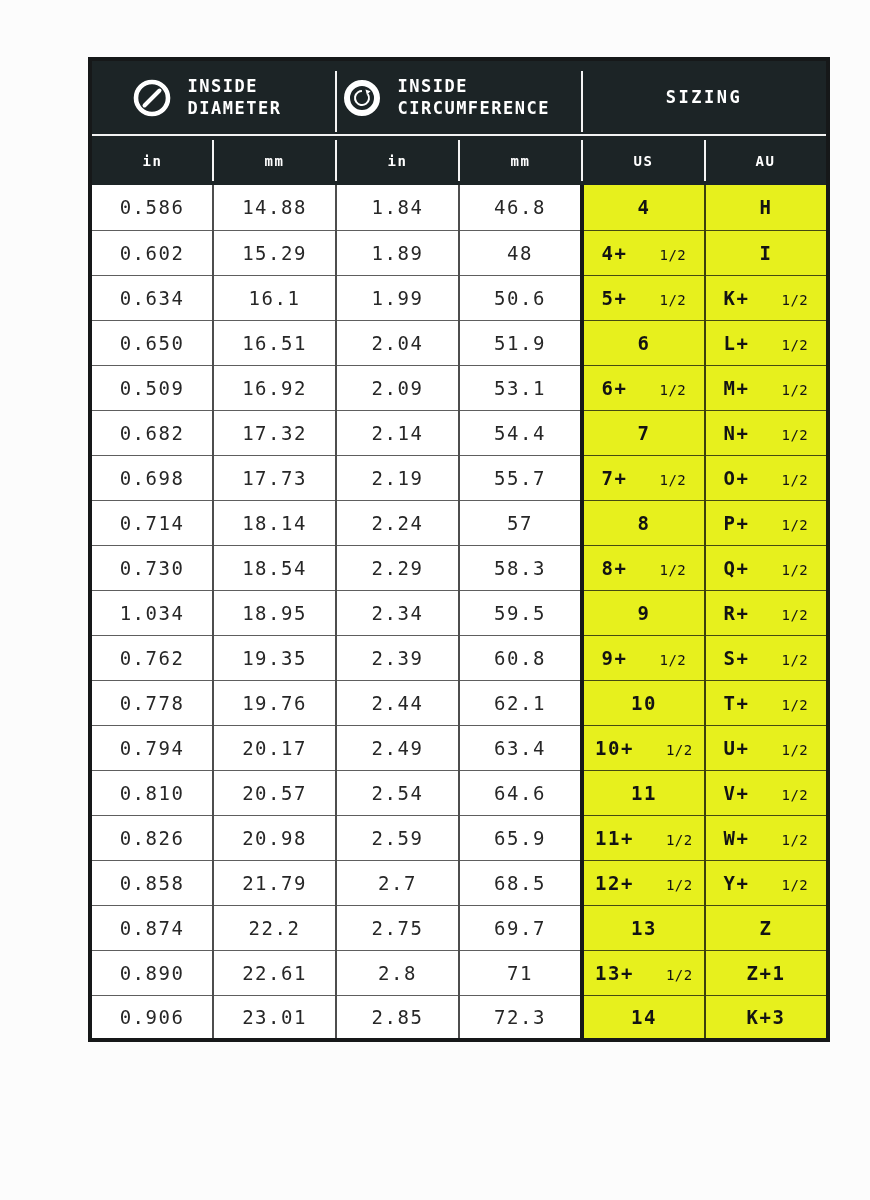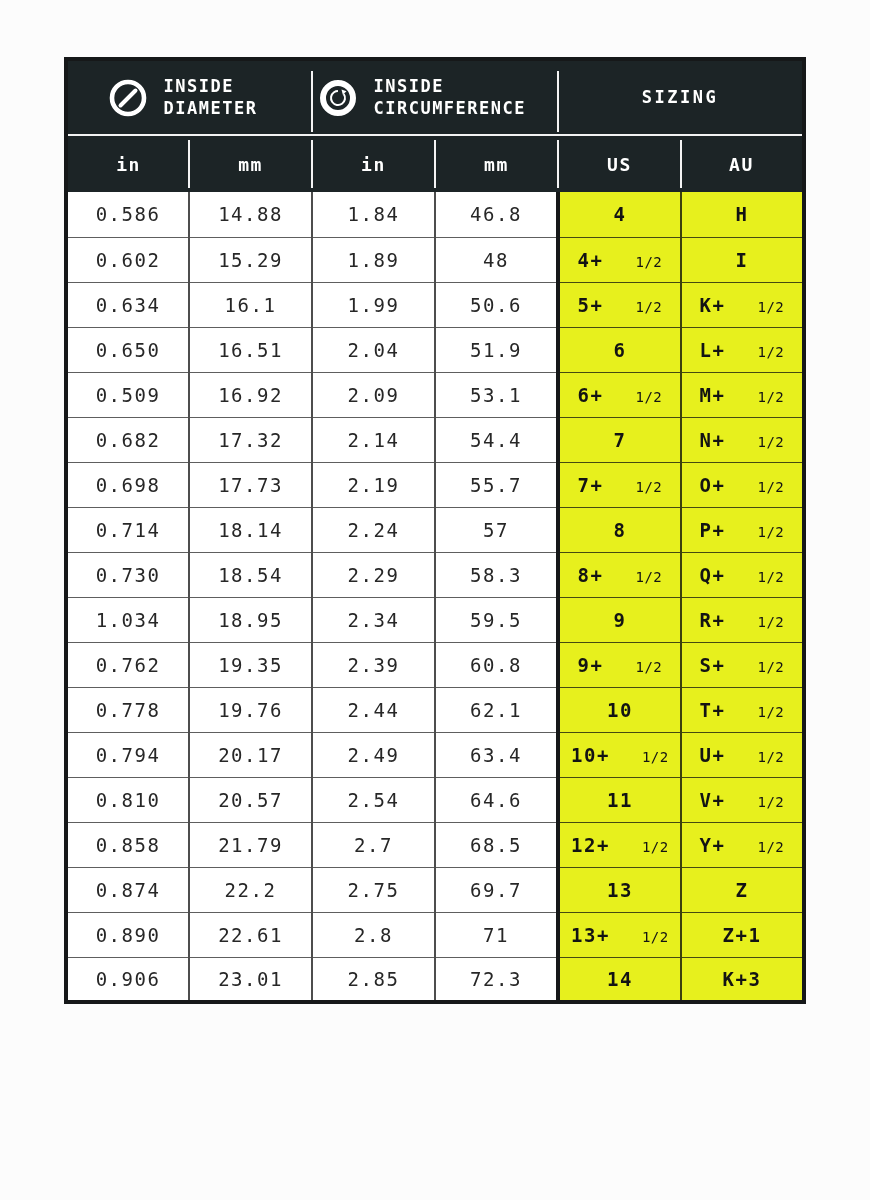--- a/index.html
+++ b/index.html
@@ -11,21 +11,21 @@
     --page-bg: #fcfcfc;
   }
   * { box-sizing: border-box; }
   html, body {
     margin: 0; padding: 0;
     width: 870px; height: 1200px;
     background: var(--page-bg);
     font-family: "DejaVu Sans Mono", "Liberation Mono", monospace;
     overflow: hidden;
   }
-  .page { padding: 57px 0 0 64px; }
+  .page { padding: 57px 0 0 88px; }
 
   table.sizechart {
     border-collapse: collapse;
     table-layout: fixed;
     width: 742px;
     border: 4px solid var(--border-dark);
   }
 
   
   thead th {
@@ -57,22 +57,22 @@
   }
   .hlabel.w-diameter { width: 108px; }
   .hlabel.w-circumference { width: 178px; }
   .hlabel.sizing-label {
     text-align: center;
     width: auto;
     letter-spacing: 2.5px;
   }
 
   tr.units-row th {
-    height: 57px;
-    font-size: 18px;
+    height: 50px;
+    font-size: 14px;
     letter-spacing: 1.5px;
     border-top: 2px solid #f2f2f2;
   }
   tr.units-row th + th::before {
     content: "";
     position: absolute;
     left: -1px; top: 4px; bottom: 4px;
     width: 2px;
     background: #f4f4f4;
   }
@@ -265,20 +265,28 @@
         </tr>
         <tr>
           <td class="c0">0.810</td>
           <td class="c1">20.57</td>
           <td class="c2">2.54</td>
           <td class="c3">64.6</td>
           <td class="c4">11</td>
           <td class="c5"><span class="main">V+</span><span class="frac">1/2</span></td>
         </tr>
         <tr>
+          <td class="c0">0.826</td>
+          <td class="c1">20.98</td>
+          <td class="c2">2.59</td>
+          <td class="c3">65.9</td>
+          <td class="c4"><span class="main">11+</span><span class="frac">1/2</span></td>
+          <td class="c5"><span class="main">W+</span><span class="frac">1/2</span></td>
+        </tr>
+        <tr>
           <td class="c0">0.858</td>
           <td class="c1">21.79</td>
           <td class="c2">2.7</td>
           <td class="c3">68.5</td>
           <td class="c4"><span class="main">12+</span><span class="frac">1/2</span></td>
           <td class="c5"><span class="main">Y+</span><span class="frac">1/2</span></td>
         </tr>
         <tr>
           <td class="c0">0.874</td>
           <td class="c1">22.2</td>

